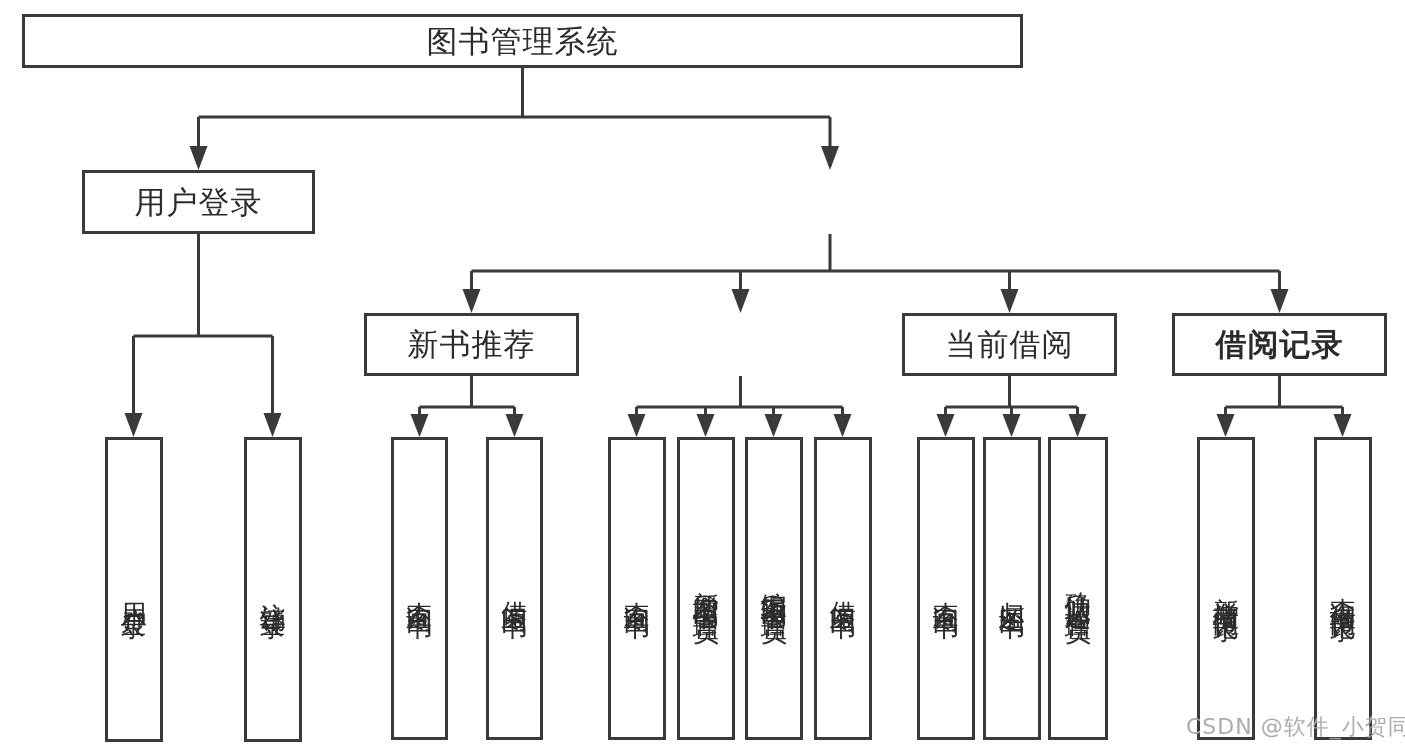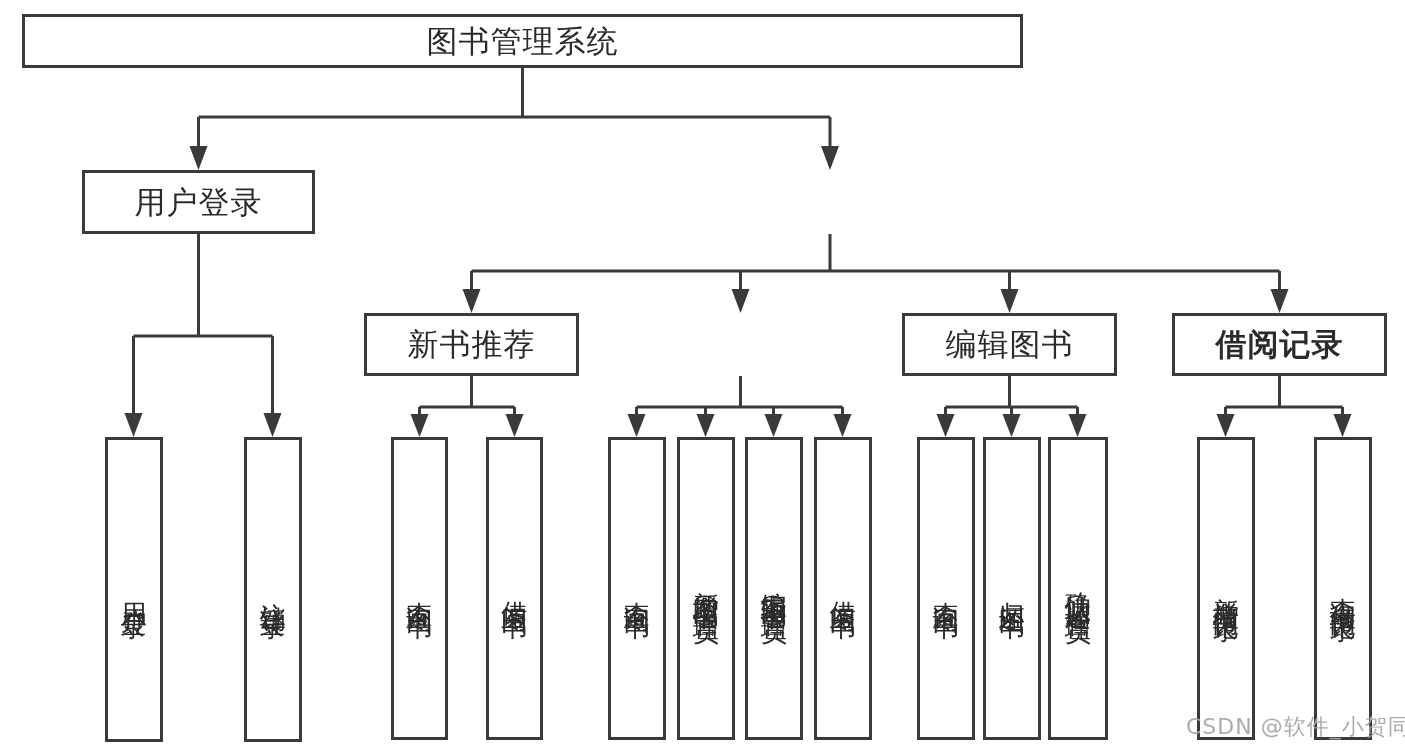--- a/index.html
+++ b/index.html
@@ -126,21 +126,21 @@
       <polygon points="1216.5,414 1234.5,414 1225.5,437"></polygon>
       <polygon points="1333.5,414 1351.5,414 1342.5,437"></polygon>
     </g>
   </svg>
 
   <div class="node" style="left:22px; top:14px; width:1001px; height:54px;">图书管理系统</div>
 
   <div class="node" style="left:82px; top:170px; width:233px; height:64px;">用户登录</div>
 
   <div class="node" style="left:364px; top:313px; width:215px; height:63px;">新书推荐</div>
-  <div class="node" style="left:902px; top:313px; width:215px; height:63px;">编辑图书</div>
+  <div class="node" style="left:902px; top:313px; width:215px; height:63px;">当前借阅</div>
   <div class="node" style="left:1172px; top:313px; width:215px; height:63px;font-weight:bold;">借阅记录</div>
 
   <div class="vnode" style="left:105px; top:437px; width:58px; height:305px;">
     <span>用户登录</span>
   </div>
   <div class="vnode" style="left:244px; top:437px; width:58px; height:305px;">
     <span>注销登录</span>
   </div>
 
   <div class="vnode" style="left:391px; top:437px; width:57px; height:303px;">

